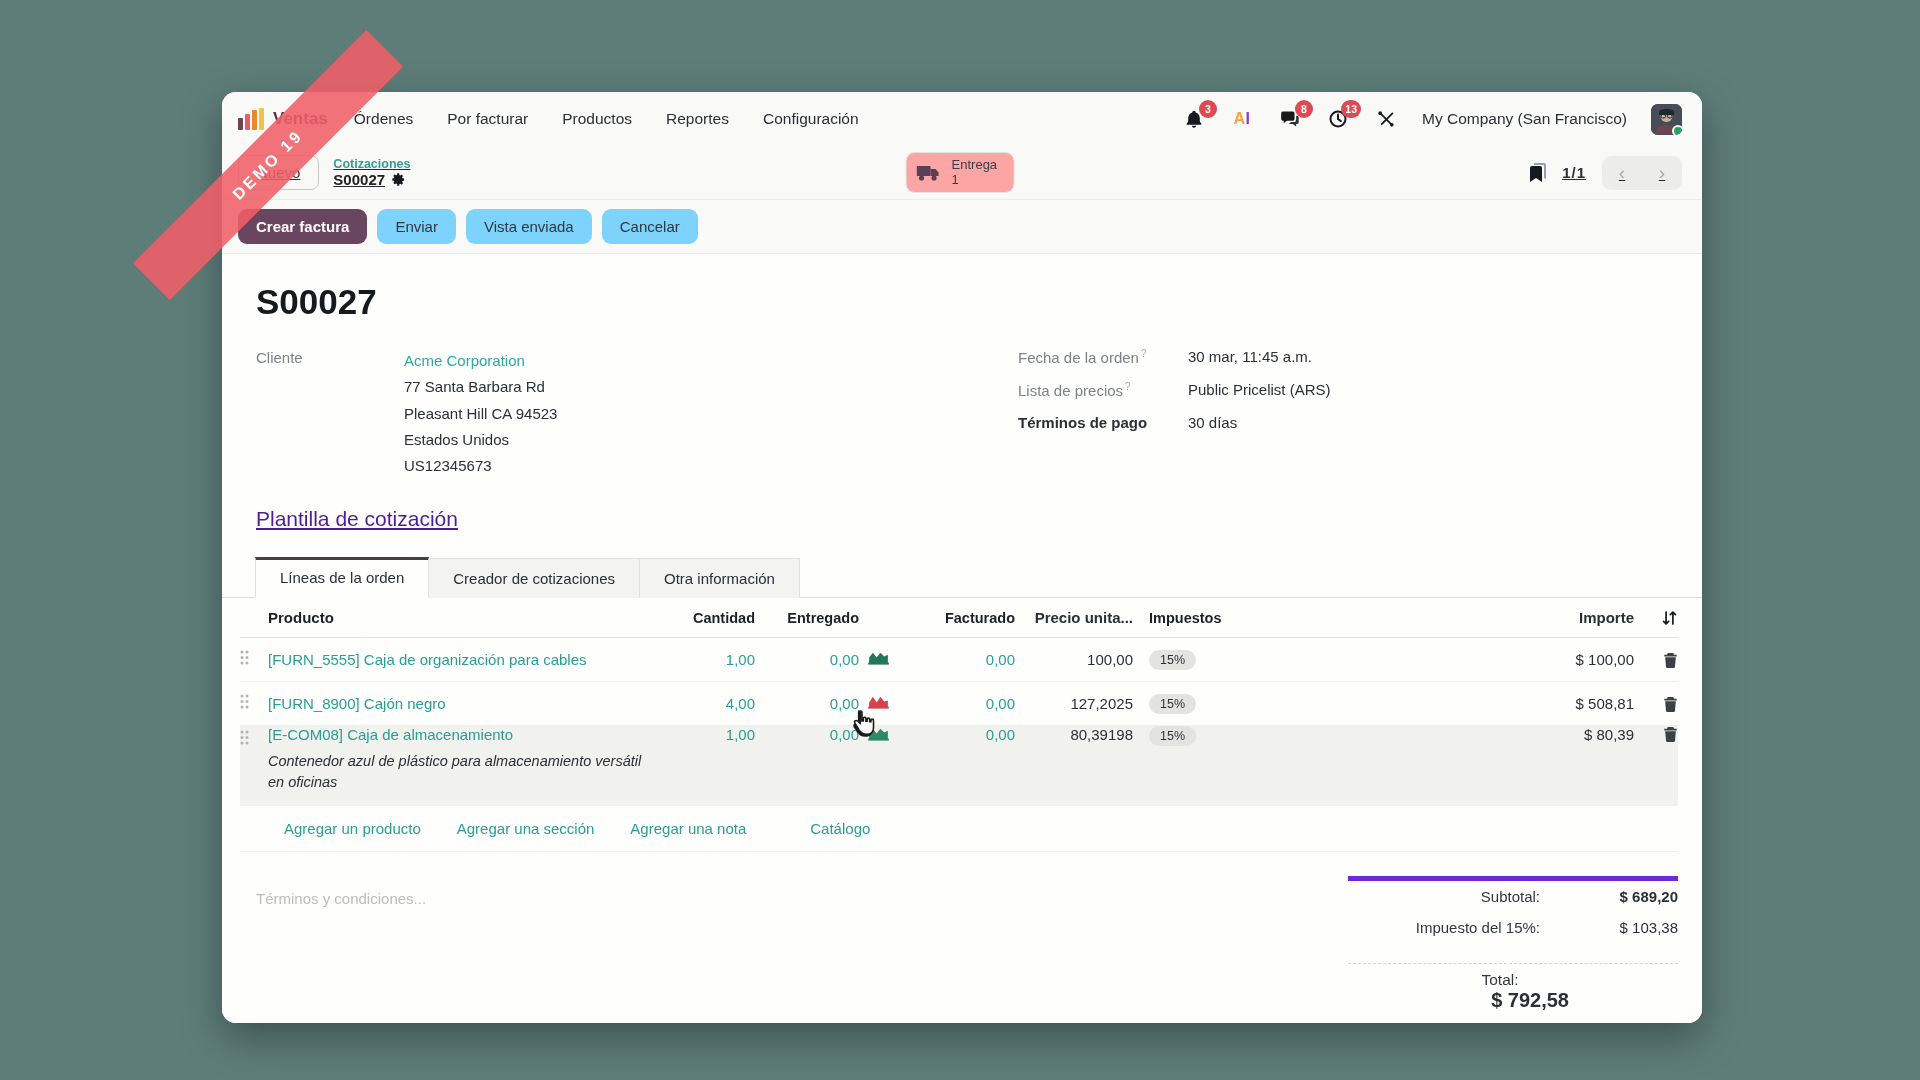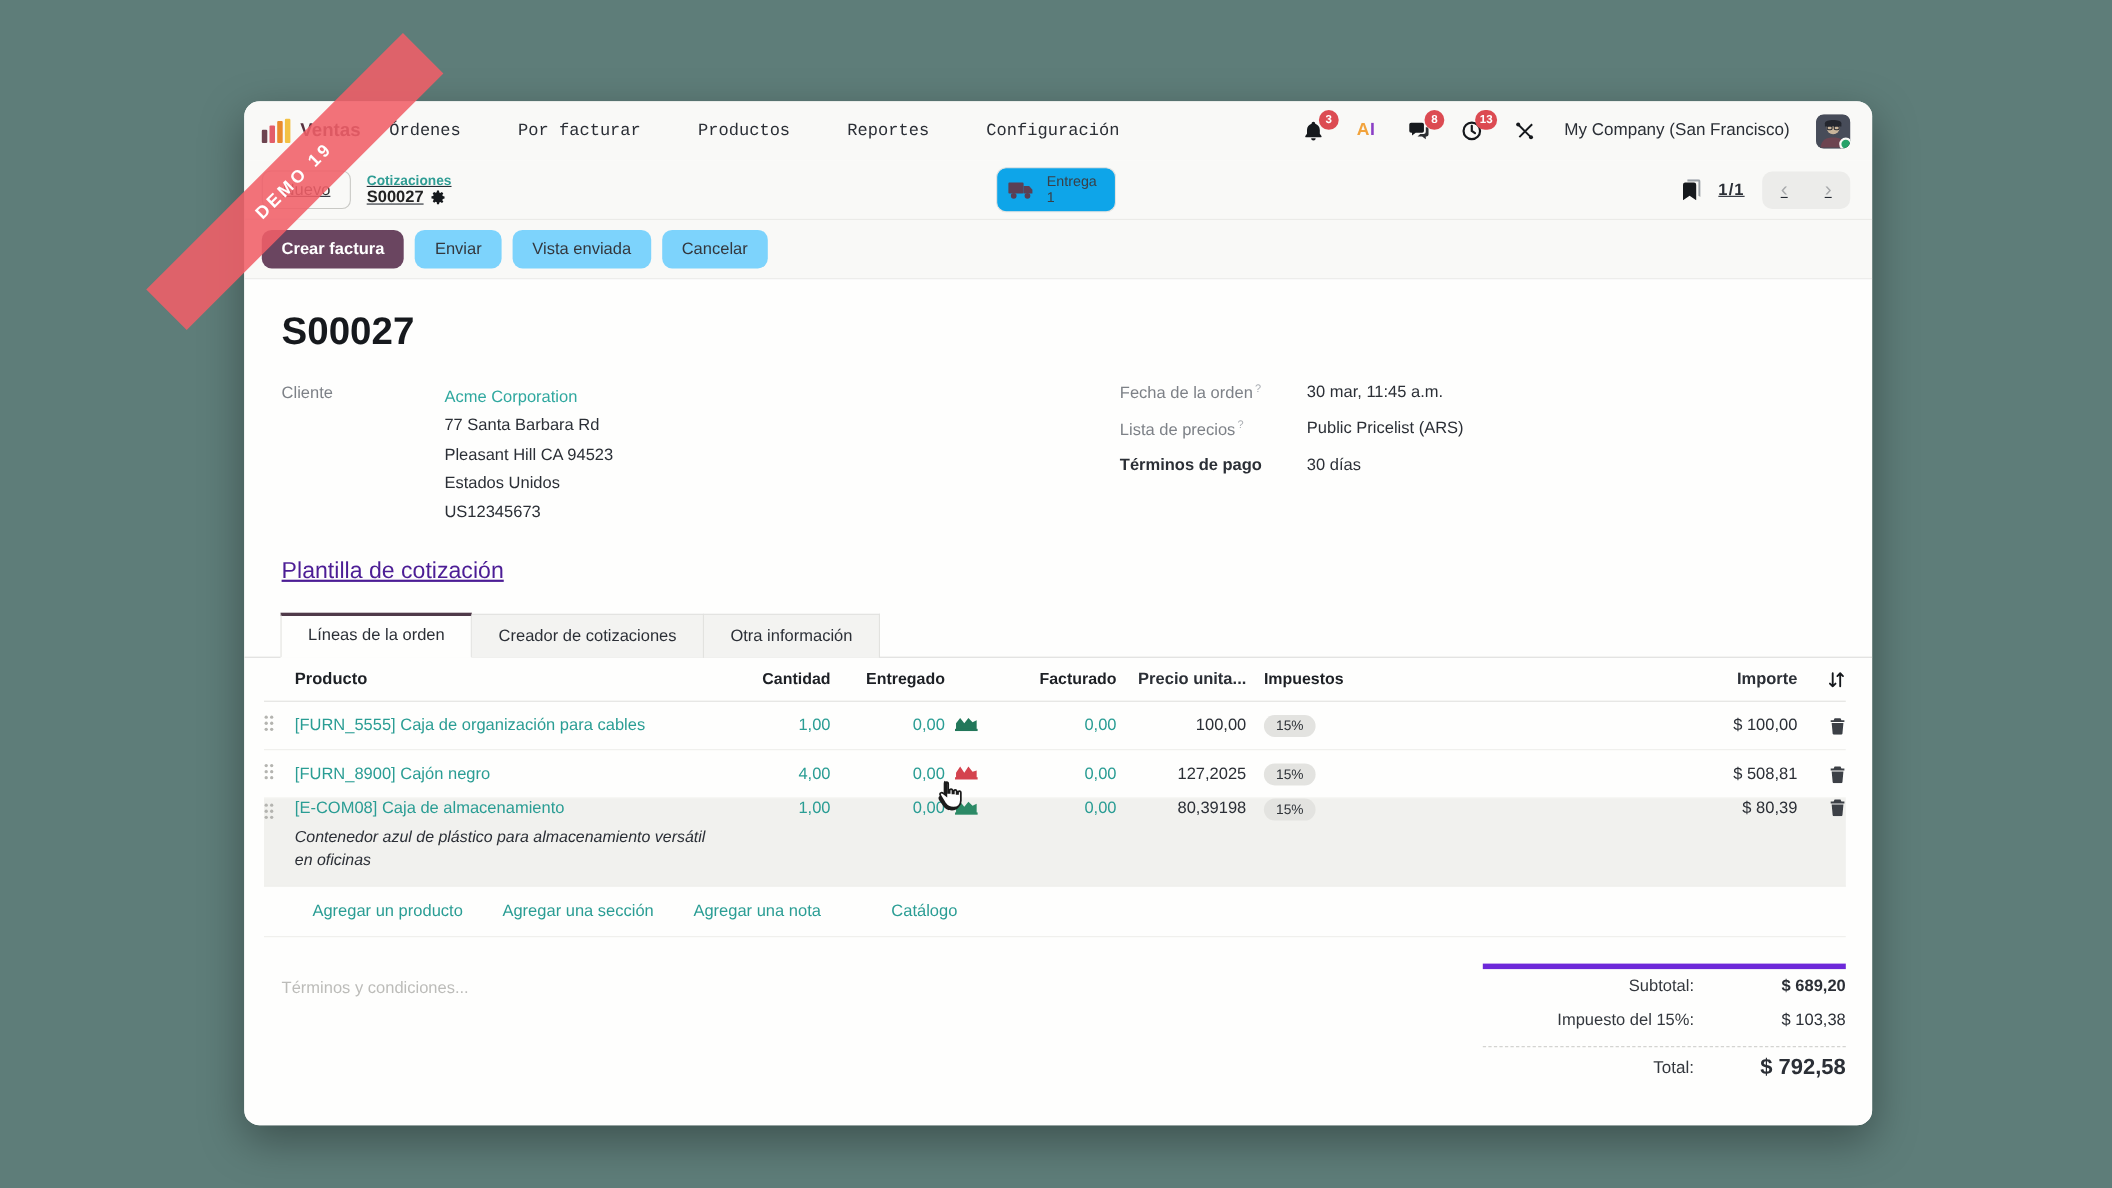--- a/index.html
+++ b/index.html
@@ -20,21 +20,21 @@
   }
 
   
   .topnav { height:54px; display:flex; align-items:center; padding:0 20px 0 16px; background:#f9f9f7; }
   .brand { display:flex; align-items:center; gap:9px; margin-right:26px; }
   .logo { display:flex; align-items:flex-end; gap:2px; height:22px; }
   .logo i { display:block; width:5px; border-radius:1px; }
   .logo .b1{height:12px;background:#6d4450;} .logo .b2{height:16px;background:#e35d6a;}
   .logo .b3{height:20px;background:#e98b2d;} .logo .b4{height:22px;background:#f3c144;}
   .app-name { font-size:17px; font-weight:700; color:#57313f; }
-  .menu { display:flex; gap:52px; font-size:15.5px; color:#2b2f36;font-family:Liberation Mono, monospace; }
+  .menu { display:flex; gap:34px; font-size:15.5px; color:#2b2f36; }
   .menu span { cursor:pointer; }
   .nav-right { margin-left:auto; display:flex; align-items:center; gap:24px; }
   .icn { position:relative; width:24px; height:24px; display:flex; align-items:center; justify-content:center; }
   .badge { position:absolute; top:-7px; right:-11px; min-width:18px; height:18px; padding:0 4px;
     background:#dc4b52; color:#fff; font-size:10.5px; font-weight:700; border-radius:9px;
     display:flex; align-items:center; justify-content:center; }
   .ai-mark { font-weight:800; font-size:16px; letter-spacing:.5px; }
   .ai-mark .a{color:#f2a33c;} .ai-mark .i{color:#8b3fc6;}
   .company { font-size:15.5px; color:#2b2f36; }
   .avatar { position:relative; width:31px; height:31px; border-radius:7px; background:#3f4450; overflow:hidden; }
@@ -45,21 +45,21 @@
   
   .crumbrow { height:54px; display:flex; align-items:center; padding:0 20px 0 16px; background:#f9f9f7;
     border-bottom:1px solid #ebebe8; position:relative;text-decoration:underline; }
   .btn-new { border:1px solid #c9c9c5; background:transparent; border-radius:8px; padding:8px 18px;
     font-size:15px; color:#333; font-weight:500; cursor:pointer; font-family:inherit; }
   .crumb-stack { margin-left:14px; line-height:1.15; }
   .crumb-parent { font-size:12.5px; font-weight:700; color:#2f9d94; cursor:pointer; }
   .crumb-cur { font-size:15px; font-weight:700; color:#222; display:flex; align-items:center; gap:6px; }
   .gear { cursor:pointer; display:inline-flex; }
   .btn-delivery { position:absolute; left:50%; transform:translateX(-52%); display:flex; align-items:center; gap:9px;
-    border:1px solid #e4e4e1; background:#0ea5e9; border-radius:9px; padding:5px 16px 5px 10px; cursor:pointer; }
+    border:1px solid #e4e4e1; background:#fca5a5; border-radius:9px; padding:5px 16px 5px 10px; cursor:pointer; }
   .btn-delivery .txt { text-align:left; line-height:1.15; font-size:13px; color:#3a3f46; }
   .pager { margin-left:auto; display:flex; align-items:center; gap:16px; }
   .bookmark { cursor:pointer; display:flex; }
   .pager-count { font-size:15px; font-weight:700; color:#2b2f36; letter-spacing:1px; }
   .pager-btns { display:flex; background:#ececea; border-radius:9px; }
   .pager-btns button { width:40px; height:34px; border:none; background:transparent; color:#a7a9ab;
     font-size:19px; cursor:pointer; font-family:inherit; }
 
   
   .actionrow { height:54px; display:flex; align-items:center; padding:0 20px 0 16px; background:#f9f9f7;
@@ -134,21 +134,21 @@
 
   
   .bottomsec { display:flex; padding:24px 24px 0 34px; }
   .notes { flex:1; font-size:15px; color:#bcbcb9; padding-top:14px; }
   .totals { width:330px; margin-right:0; }
   .trowt { display:flex; align-items:center; padding:7px 0; }
   .trowt .tl { flex:1; text-align:right; font-size:15px; color:#33373d; padding-right:26px; }
   .trowt .tv { width:112px; text-align:right; font-size:15px; color:#2b2f36; }
   .trowt.first { border-top:5px solid #6d28d9; }
   .trowt.first .tv { font-weight:700; }
-  .trowt.total { border-top:1px dashed #d4d4d1; margin-top:8px; }
+  .trowt.total { border-top:1px dashed #d4d4d1; margin-top:20px;flex-direction:column; }
   .trowt.total .tl { font-size:15.5px; }
   .trowt.total .tv { font-size:20px; font-weight:700; }
 
   
   .ribbon { position:absolute; left:103px; top:139px; width:330px; height:52px;
     background:rgba(240,94,104,.88); transform:rotate(-45deg); z-index:10;
     display:flex; align-items:center; justify-content:center; pointer-events:none; }
   .ribbon span { color:#fff; font-weight:700; font-size:16px; letter-spacing:3px; }
 
   

